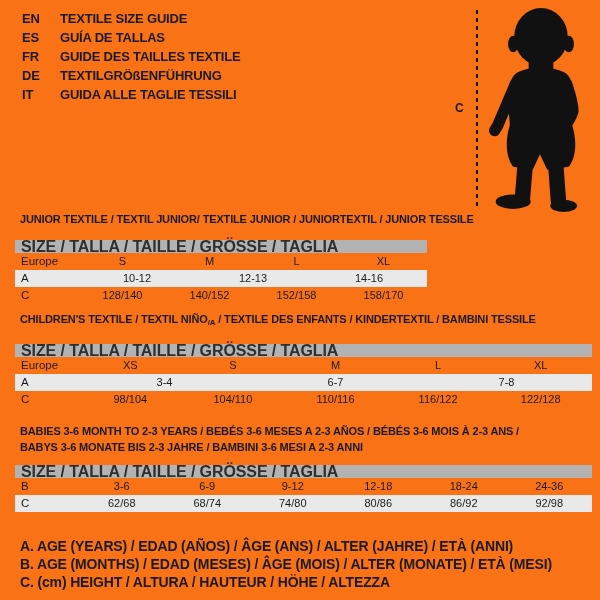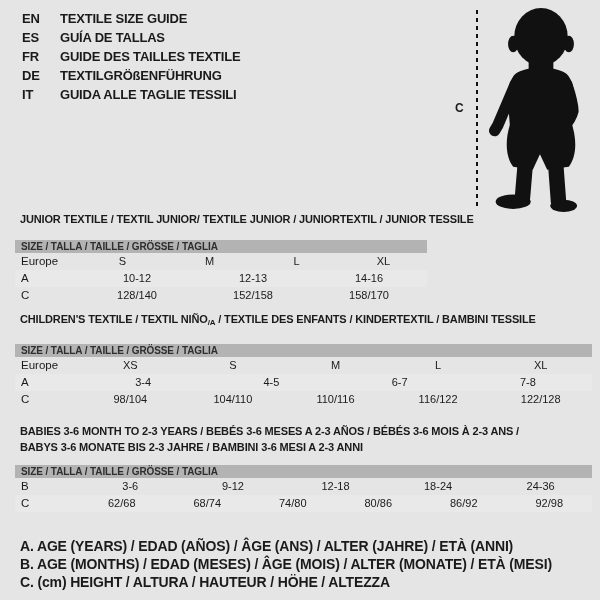--- a/index.html
+++ b/index.html
@@ -1,36 +1,36 @@
 <!DOCTYPE html>
 <html><head>
 <meta charset="utf-8">
 <style>
   html,body{margin:0;padding:0;background:#fff;}
   .page{
-    position:relative;width:600px;height:600px;background:#e5e5e5;overflow:hidden;
+    position:relative;width:600px;height:600px;background:#f97316;overflow:hidden;
     font-family:"Liberation Sans",sans-serif;color:#1a1a1a;
   }
   
   .lang-list{position:absolute;left:22px;top:9px;}
   .lang-row{display:flex;height:19px;align-items:center;font-weight:bold;font-size:13px;letter-spacing:-0.2px;}
   .lang-code{width:38px;flex:0 0 38px;}
   
   .figure{position:absolute;left:450px;top:4px;width:150px;height:212px;}
   .c-label{position:absolute;left:5px;top:97px;font-weight:bold;font-size:12px;}
   .dash-line{position:absolute;left:26px;top:6px;width:2px;height:198px;
     background:repeating-linear-gradient(to bottom,#111 0 4px,transparent 4px 8px);}
   .silhouette{position:absolute;left:34px;top:2px;}
   
   .section-title{position:absolute;left:20px;font-weight:bold;font-size:11px;letter-spacing:-0.15px;white-space:nowrap;height:16px;line-height:16px;}
   .section-title .sub{font-size:8px;vertical-align:-2px;}
   .two-line div{height:16px;line-height:16px;}
   
   .sizetable{position:absolute;left:15px;}
-  .thead{height:13px;line-height:13px;background:#b3b3b3;color:#2e2e2e;font-weight:bold;font-size:10px;letter-spacing:-0.1px;padding-left:6px;}
+  .thead{height:13px;line-height:13px;background:#b3b3b3;color:#2e2e2e;font-weight:bold;font-size:16px;letter-spacing:-0.1px;padding-left:6px;}
   .trow{display:flex;height:17px;line-height:17px;font-size:11px;}
   .trow.shaded{background:#e9e9e9;}
   .tcell{flex:1;text-align:center;}
   .tcell.lbl{flex:0 0 58px;text-align:left;padding-left:6px;font-size:11.5px;}
   
   .notes{position:absolute;left:20px;top:537px;}
   .note-row{height:18px;line-height:18px;font-weight:bold;font-size:14px;letter-spacing:-0.15px;white-space:nowrap;}
 </style>
 </head>
 <body>
@@ -92,20 +92,21 @@
         </div>
         <div class="trow shaded">
           <div class="tcell lbl">A</div>
           <div class="tcell">10-12</div>
           <div class="tcell">12-13</div>
           <div class="tcell">14-16</div>
         </div>
         <div class="trow">
           <div class="tcell lbl">C</div>
           <div class="tcell">128/140</div>
+          <div class="tcell">140/152</div>
           <div class="tcell">152/158</div>
           <div class="tcell">158/170</div>
         </div>
       </div>
   </div>
 
   <div class="section-title" style="top:311px"><span>CHILDREN'S TEXTILE / TEXTIL NIÑO</span><span class="sub">/A</span><span> / TEXTILE DES ENFANTS / KINDERTEXTIL / BAMBINI TESSILE</span></div>
   <div class="sizetable" style="top:344px;width:577px">
     <div class="thead">SIZE / TALLA / TAILLE / GRÖSSE / TAGLIA</div>
     <div>
@@ -113,21 +114,20 @@
           <div class="tcell lbl">Europe</div>
           <div class="tcell">XS</div>
           <div class="tcell">S</div>
           <div class="tcell">M</div>
           <div class="tcell">L</div>
           <div class="tcell">XL</div>
         </div>
         <div class="trow shaded">
           <div class="tcell lbl">A</div>
           <div class="tcell">3-4</div>
-          <div class="tcell">4-5</div>
           <div class="tcell">6-7</div>
           <div class="tcell">7-8</div>
         </div>
         <div class="trow">
           <div class="tcell lbl">C</div>
           <div class="tcell">98/104</div>
           <div class="tcell">104/110</div>
           <div class="tcell">110/116</div>
           <div class="tcell">116/122</div>
           <div class="tcell">122/128</div>
@@ -138,20 +138,21 @@
   <div class="section-title two-line" style="top:423px">
     <div>BABIES 3-6 MONTH TO 2-3 YEARS / BEBÉS 3-6 MESES A 2-3 AÑOS / BÉBÉS 3-6 MOIS À 2-3 ANS /</div>
     <div>BABYS 3-6 MONATE BIS 2-3 JAHRE / BAMBINI 3-6 MESI A 2-3 ANNI</div>
   </div>
   <div class="sizetable" style="top:465px;width:577px">
     <div class="thead">SIZE / TALLA / TAILLE / GRÖSSE / TAGLIA</div>
     <div>
         <div class="trow">
           <div class="tcell lbl">B</div>
           <div class="tcell">3-6</div>
+          <div class="tcell">6-9</div>
           <div class="tcell">9-12</div>
           <div class="tcell">12-18</div>
           <div class="tcell">18-24</div>
           <div class="tcell">24-36</div>
         </div>
         <div class="trow shaded">
           <div class="tcell lbl">C</div>
           <div class="tcell">62/68</div>
           <div class="tcell">68/74</div>
           <div class="tcell">74/80</div>

